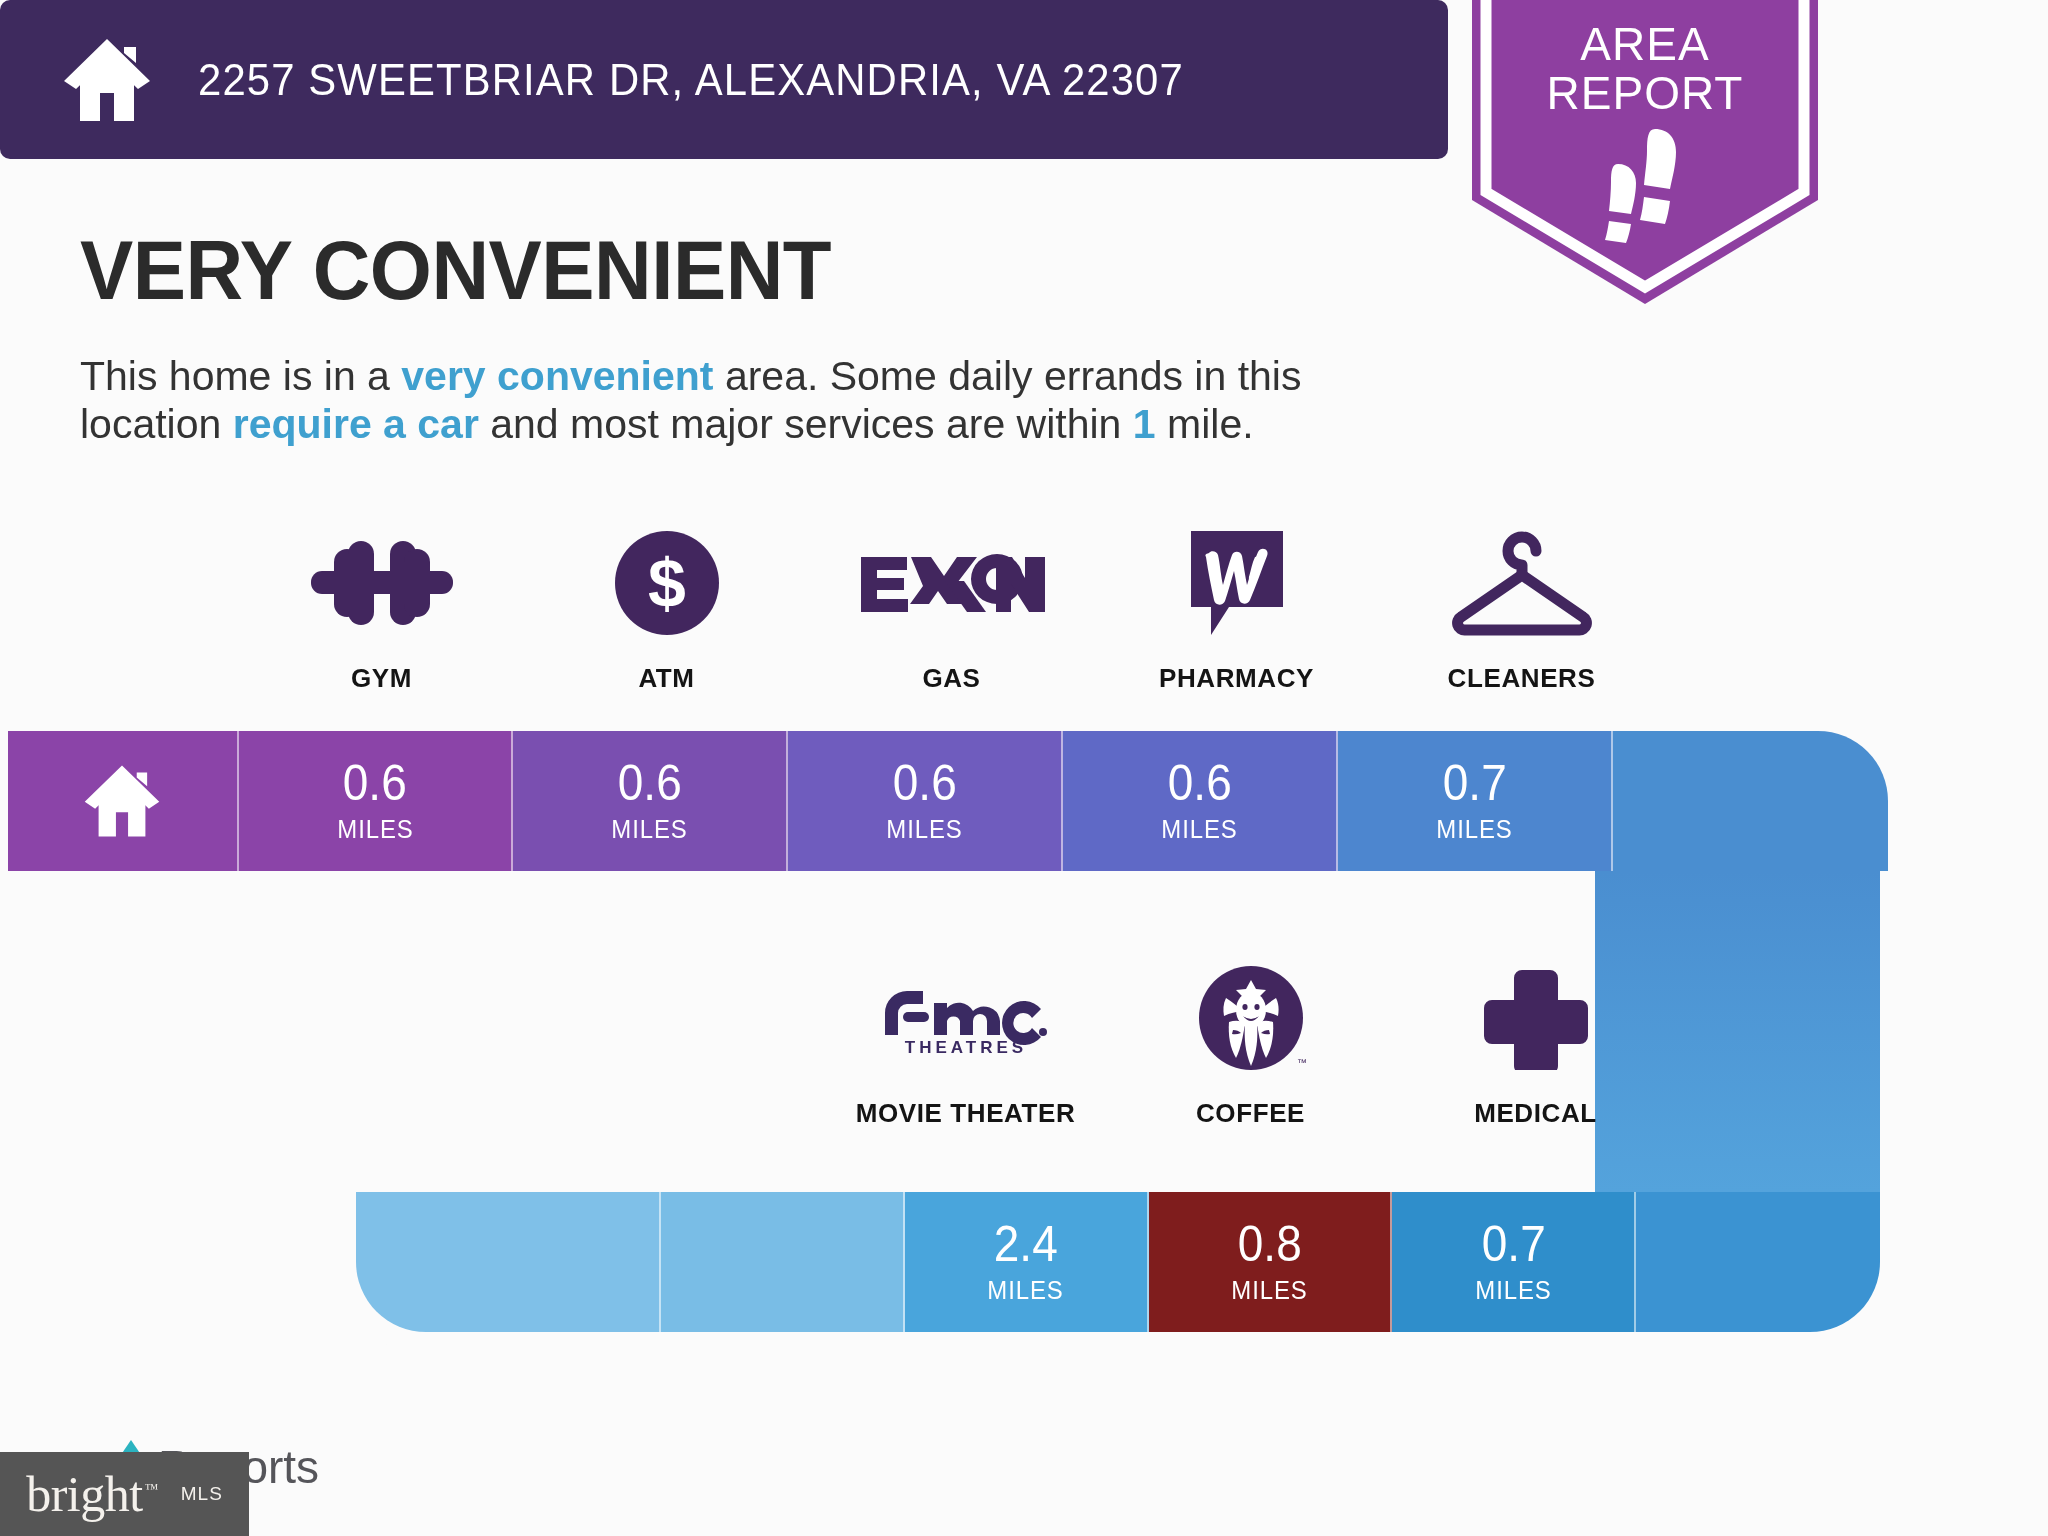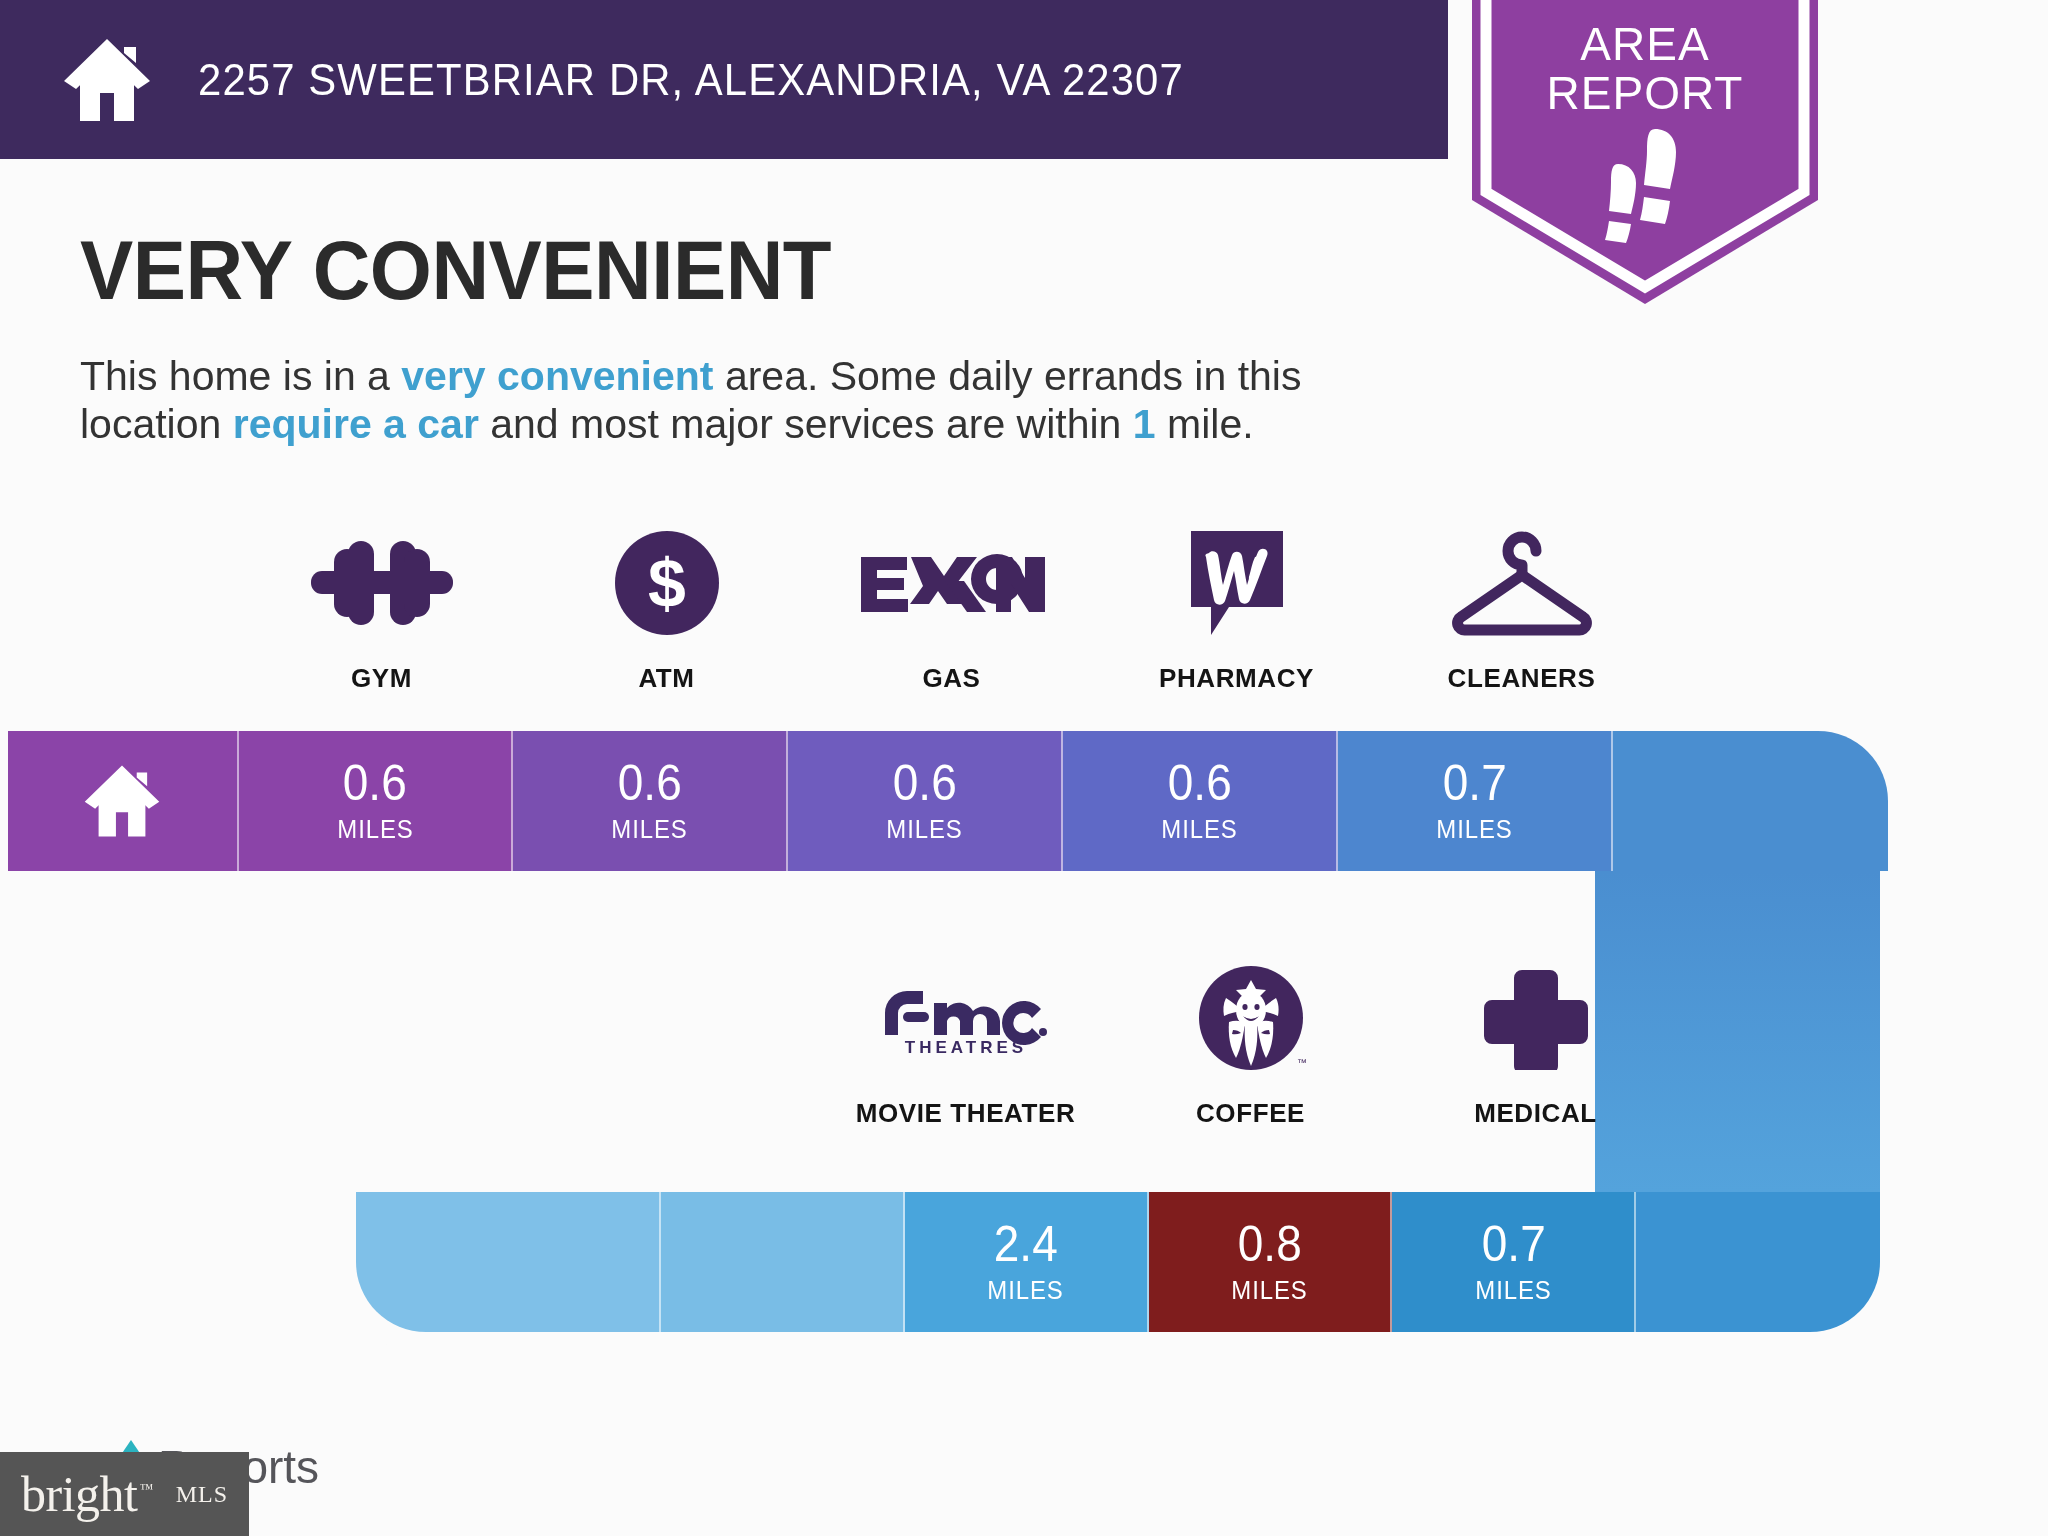--- a/index.html
+++ b/index.html
@@ -23,20 +23,21 @@
   
   .header {
     position: absolute;
     left: 0; top: 0;
     width: 1448px;
     height: 159px;
     background: #3e2a5e;
     display: flex;
     align-items: center;
     padding-left: 62px;
+    border-radius: 10px;
   }
   .header-house { width: 90px; height: 86px; flex: 0 0 auto; }
   .header-address {
     margin-left: 46px;
     color: #ffffff;
     font-size: 45px;
     font-weight: 400;
     letter-spacing: 1.2px;
     white-space: nowrap;
     transform: scaleX(0.93);
@@ -242,22 +243,22 @@
     position: relative;
   }
   .mls-tm {
     font-size: 14px;
     vertical-align: super;
     color: #f4f1ec;
     margin-left: 2px;
   }
   .mls-sub {
     color: #f4f1ec;
-    font-family: Liberation Serif, serif;
-    font-size: 24px;
+    font-family: Liberation Sans, sans-serif;
+    font-size: 19px;
     letter-spacing: 1px;
     margin-left: 23px;
   }
 
   .disclaimer {
     position: absolute;
     left: 912px;
     top: 1438px;
     width: 1064px;
     font-size: 26px;

